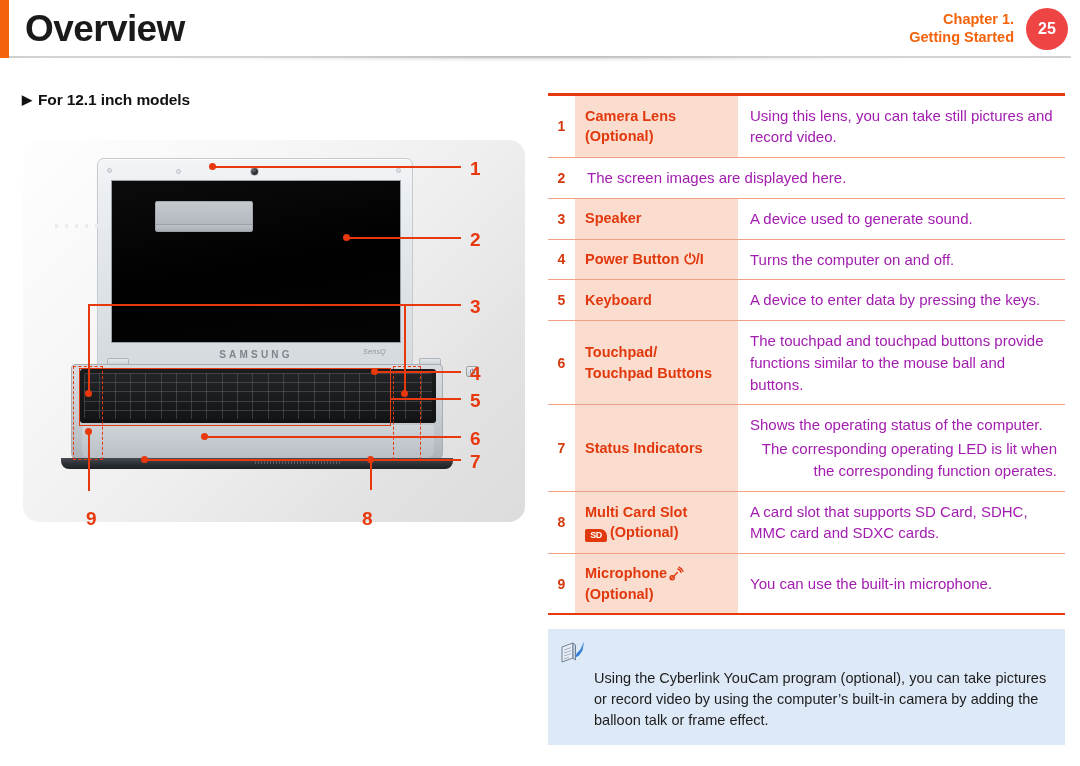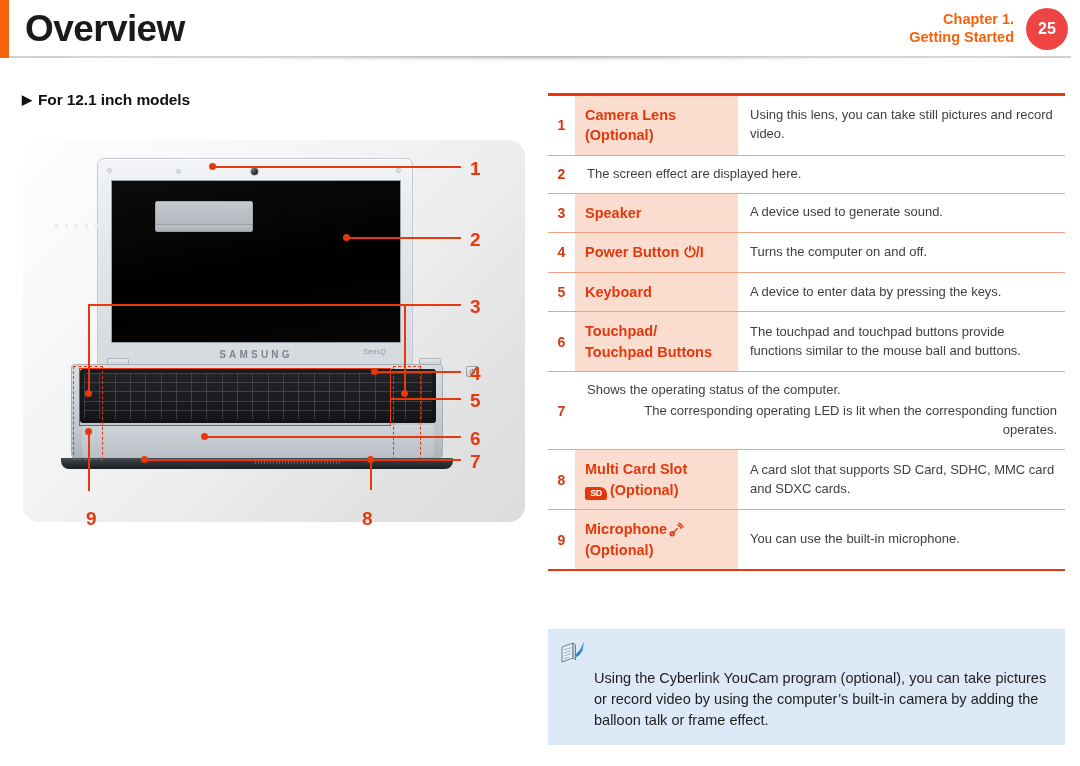--- a/index.html
+++ b/index.html
@@ -313,22 +313,22 @@
     font-weight: bold;
     padding: 9px 6px 9px 10px;
     line-height: 1.42;
     display: flex;
     flex-direction: column;
     justify-content: center;
   }
   .c-desc {
     flex: 1 1 auto;
     background: #ffffff;
-    color: #404040;
-    font-size: 13px;
+    color: #a21caf;
+    font-size: 15px;
     padding: 9px 8px 9px 12px;
     line-height: 1.45;
     display: flex;
     flex-direction: column;
     justify-content: center;
   }
   .c-desc p + p { margin-top: 2px; text-align: right; }
 
   
   .sd-badge {
@@ -491,21 +491,21 @@
       <span>(Optional)</span>
     </div>
     <div class="c-desc">
       <p>Using this lens, you can take still pictures and record video.</p>
     </div>
   </div>
 
   <div class="srow">
     <div class="c-num">2</div>
     <div class="c-desc">
-      <p>The screen effect are displayed here.</p>
+      <p>The screen images are displayed here.</p>
     </div>
   </div>
 
   <div class="srow">
     <div class="c-num">3</div>
     <div class="c-label">
       <span>Speaker</span>
     </div>
     <div class="c-desc">
       <p>A device used to generate sound.</p>
@@ -538,20 +538,23 @@
       <span>Touchpad/</span>
       <span>Touchpad Buttons</span>
     </div>
     <div class="c-desc">
       <p>The touchpad and touchpad buttons provide functions similar to the mouse ball and buttons.</p>
     </div>
   </div>
 
   <div class="srow">
     <div class="c-num">7</div>
+    <div class="c-label">
+      <span>Status Indicators</span>
+    </div>
     <div class="c-desc">
       <p>Shows the operating status of the computer.</p>
       <p>The corresponding operating LED is lit when the corresponding function operates.</p>
     </div>
   </div>
 
   <div class="srow">
     <div class="c-num">8</div>
     <div class="c-label">
       <span>Multi Card Slot</span>

